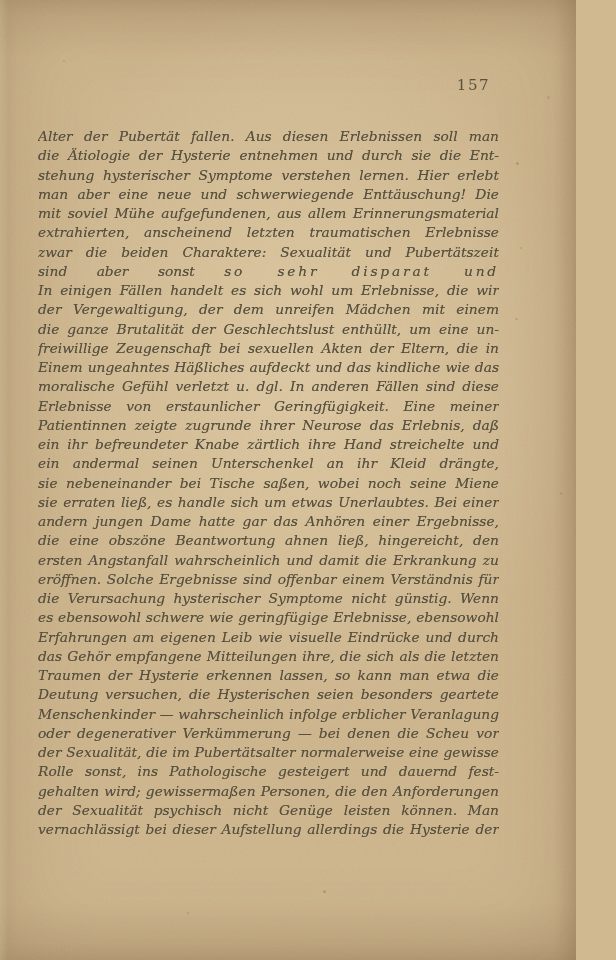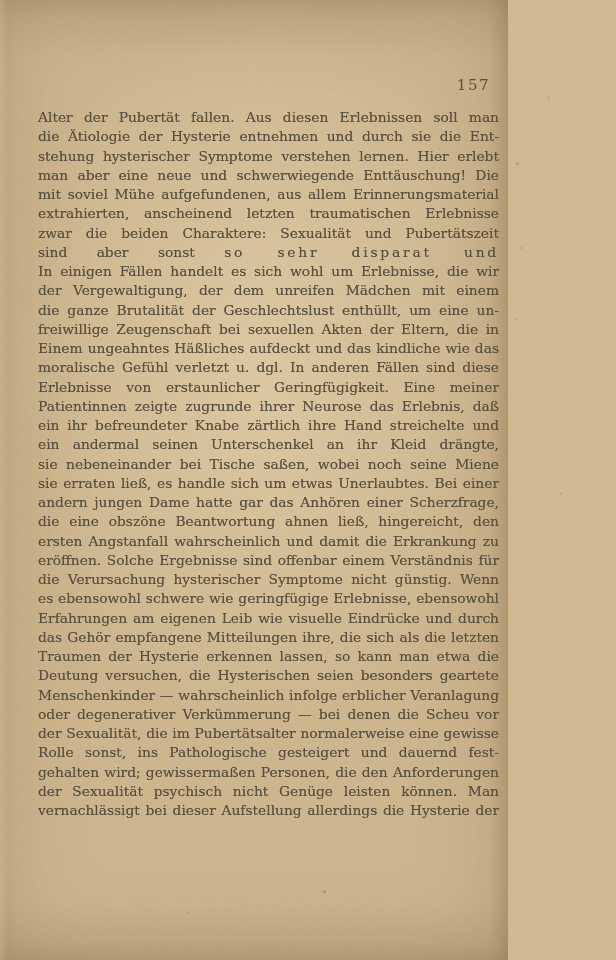--- a/index.html
+++ b/index.html
@@ -8,21 +8,21 @@
   }
   html,body{margin:0;padding:0;}
   body{
     width:616px;height:960px;
     overflow:hidden;
     font-family:"DejaVu Serif","Liberation Serif",serif;
     background:var(--paper);
   }
   .scan-page{
     position:relative;
-    width:508px;height:960px;
+    width:576px;height:960px;
     background-color:var(--paper);
     background-image:
       radial-gradient(ellipse 70% 55% at 52% 38%, rgba(255,242,208,0.32), rgba(255,242,208,0) 70%),
       linear-gradient(90deg, rgba(235,224,184,0.45) 0px, rgba(235,224,184,0) 8px),
       linear-gradient(90deg, rgba(0,0,0,0) 96%, rgba(110,82,48,0.14) 100%),
       linear-gradient(180deg, rgba(110,82,48,0.10) 0%, rgba(0,0,0,0) 6%, rgba(0,0,0,0) 94%, rgba(110,82,48,0.12) 100%);
     box-shadow: inset 0 0 90px rgba(94,66,34,0.22), inset 0 0 18px rgba(94,66,34,0.12);
   }
   .grain{
     position:absolute;inset:0;width:100%;height:100%;
@@ -33,21 +33,21 @@
   .page-number{
     position:absolute;
     left:38px;top:76px;width:452px;
     text-align:right;
     font-size:15px;
     letter-spacing:1.5px;
     color:var(--ink);
   }
   .text-block{
     position:absolute;
-    left:38px;top:108px;width:461px;
+    left:38px;top:127px;width:461px;font-style:italic;
   }
   .line{
     height:19.25px;
     line-height:19.25px;
     font-size:13.8px;
     color:var(--ink);
     text-align:justify;
     text-align-last:justify;
     text-shadow:0 0 0.6px rgba(96,86,66,0.65);
     overflow:hidden;
@@ -95,21 +95,21 @@
       <div class="line">die ganze Brutalität der Geschlechtslust enthüllt, um eine un-</div>
       <div class="line">freiwillige Zeugenschaft bei sexuellen Akten der Eltern, die in</div>
       <div class="line">Einem ungeahntes Häßliches aufdeckt und das kindliche wie das</div>
       <div class="line">moralische Gefühl verletzt u. dgl. In anderen Fällen sind diese</div>
       <div class="line">Erlebnisse von erstaunlicher Geringfügigkeit. Eine meiner</div>
       <div class="line">Patientinnen zeigte zugrunde ihrer Neurose das Erlebnis, daß</div>
       <div class="line">ein ihr befreundeter Knabe zärtlich ihre Hand streichelte und</div>
       <div class="line">ein andermal seinen Unterschenkel an ihr Kleid drängte, während</div>
       <div class="line">sie nebeneinander bei Tische saßen, wobei noch seine Miene</div>
       <div class="line">sie erraten ließ, es handle sich um etwas Unerlaubtes. Bei einer</div>
-      <div class="line">andern jungen Dame hatte gar das Anhören einer Scherzfrage,</div>
+      <div class="line">andern jungen Dame hatte gar das Anhören einer Ergebnisse,</div>
       <div class="line">die eine obszöne Beantwortung ahnen ließ, hingereicht, den</div>
       <div class="line">ersten Angstanfall wahrscheinlich und damit die Erkrankung zu</div>
       <div class="line">eröffnen. Solche Ergebnisse sind offenbar einem Verständnis für</div>
       <div class="line">die Verursachung hysterischer Symptome nicht günstig. Wenn</div>
       <div class="line">es ebensowohl schwere wie geringfügige Erlebnisse, ebensowohl</div>
       <div class="line">Erfahrungen am eigenen Leib wie visuelle Eindrücke und durch</div>
       <div class="line">das Gehör empfangene Mitteilungen ihre, die sich als die letzten</div>
       <div class="line">Traumen der Hysterie erkennen lassen, so kann man etwa die</div>
       <div class="line">Deutung versuchen, die Hysterischen seien besonders geartete</div>
       <div class="line">Menschenkinder — wahrscheinlich infolge erblicher Veranlagung</div>

